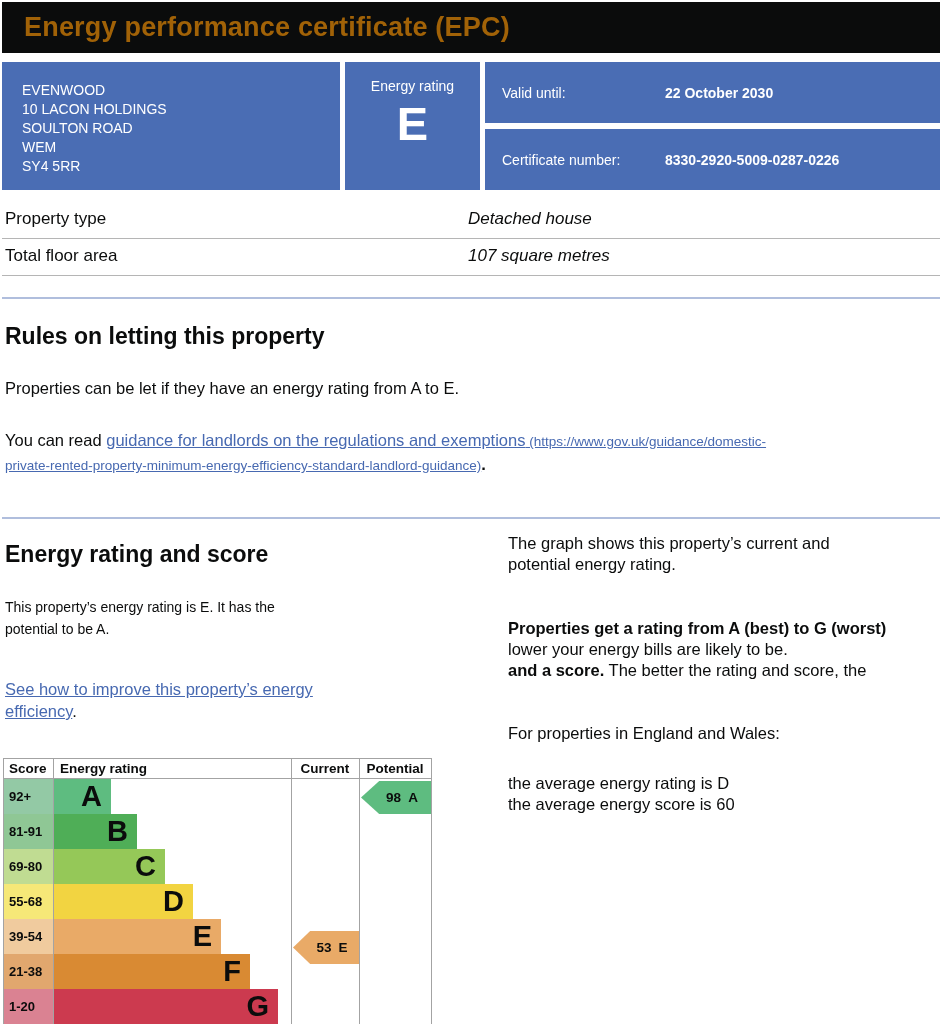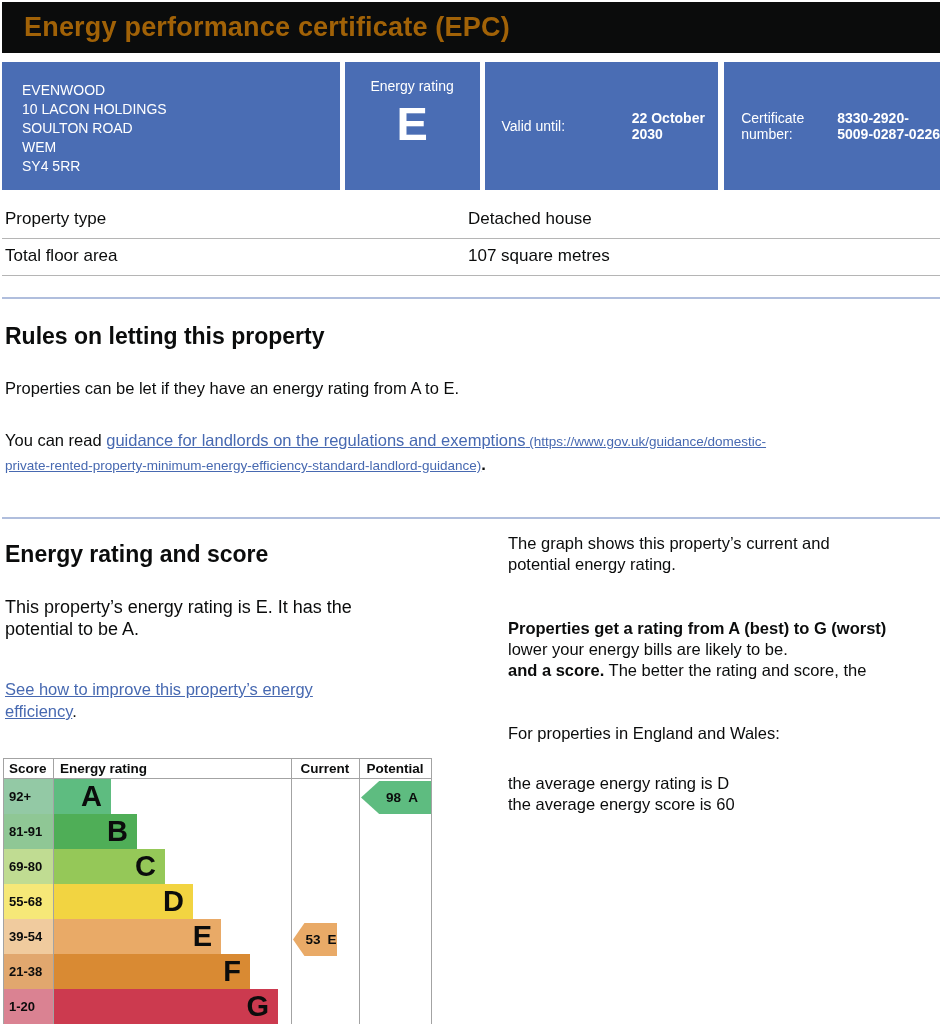--- a/index.html
+++ b/index.html
@@ -22,30 +22,30 @@
     letter-spacing: 0.2px;
   }
 
   
   .summary { margin: 9px 2px 0; display: flex; gap: 5px; height: 128px; }
   .bluebox { background: var(--panel-blue, #4a6db4); color: #ffffff; }
   .address { width: 338px; padding: 19px 10px 4px 20px; font-size: 14px; line-height: 19px; }
   .rating-badge { width: 135px; text-align: center; padding-top: 16px; }
   .rating-badge .rlabel { font-size: 14px; }
   .rating-badge .rvalue { font-size: 47px; font-weight: bold; line-height: 52px; margin-top: 4px; }
-  .stack { flex: 1; display: flex; flex-direction: row; gap: 6px; }
+  .stack { flex: 1; display: flex; flex-direction: column; gap: 6px; }
   .stack .bluebox { flex: 1; display: flex; align-items: center; font-size: 14px; }
   .stack .lbl { margin-left: 17px; width: 163px; }
   .stack .val { font-weight: bold; }
 
   
   .details { margin: 12px 2px 0; font-size: 17px; }
   .drow { display: flex; padding: 7px 0 9px; border-bottom: 1px solid var(--border-grey, #b5b5b5); justify-content: center; }
   .dlabel { width: 466px; padding-left: 3px; }
-  .dvalue { flex: 1; }
+  .dvalue { flex: 1; font-style: italic; }
 
   
   .divider {
     margin: 21px 2px 0; height: 2px;
     background: var(--divider-blue, #5272b4);
     border-top: 1px solid #b0bedd; border-bottom: 1px solid #b0bedd;
   }
   .divider.d2 { margin-top: 40px; }
 
   
@@ -55,21 +55,21 @@
   .rules .p1 { margin-top: 28px; font-size: 16.5px; line-height: 21px; }
   .linkpara { margin-top: 30px; font-size: 16.5px; line-height: 23px; }
   a.link { color: var(--link-blue, #4769b1); text-decoration: underline; cursor: pointer; }
   .smallurl { font-size: 13.5px; }
 
   
   .columns { display: flex; margin: 0 2px; }
   .leftcol { width: 506px; padding: 0 42px 0 1px; }
   .rightcol { flex: 1; font-size: 16.5px; line-height: 21px; }
   .leftcol h2 { margin-top: 22px; padding-left: 2px; }
-  .leftcol .para { margin-top: 28px; font-size: 18px; line-height: 22px; padding-left: 2px; }
+  .leftcol .para { margin-top: 28px; font-size: 14px; line-height: 22px; padding-left: 2px; }
   .leftcol .improve { margin-top: 38px; font-size: 16.5px; line-height: 22px; padding-left: 2px; }
   .rightcol .rp1 { margin-top: 14px; }
   .rightcol .rp2 { margin-top: 43px; }
   .rightcol .rp3 { margin-top: 42px; }
   .rightcol .avg { margin-top: 29px; }
   .bold { font-weight: bold; }
 
   
   .chart {
     position: relative; margin-top: 36px; width: 429px; height: 267px;
@@ -86,21 +86,21 @@
   .band-bar {
     height: 35px; display: flex; align-items: center; justify-content: flex-end;
     padding-right: 9px; font-size: 29px; color: #0b0c0c;
   }
   .arrow {
     position: absolute; height: 33px;
     display: flex; align-items: center; justify-content: center; gap: 7px;
     font-size: 13.5px; padding-left: 12px;
     clip-path: polygon(0% 50%, 26% 0%, 100% 0%, 100% 100%, 26% 100%);
   }
-  .arrow.current { left: 289px; top: 164px; width: 44px; }
+  .arrow.current { left: 289px; top: 172px; width: 66px; }
   .arrow.potential { left: 357px; top: 22px; width: 70px; }
 </style>
 </head>
 <body>
 
 <div class="page">
 
   <header class="banner">
     <h1>Energy performance certificate (EPC)</h1>
   </header>

